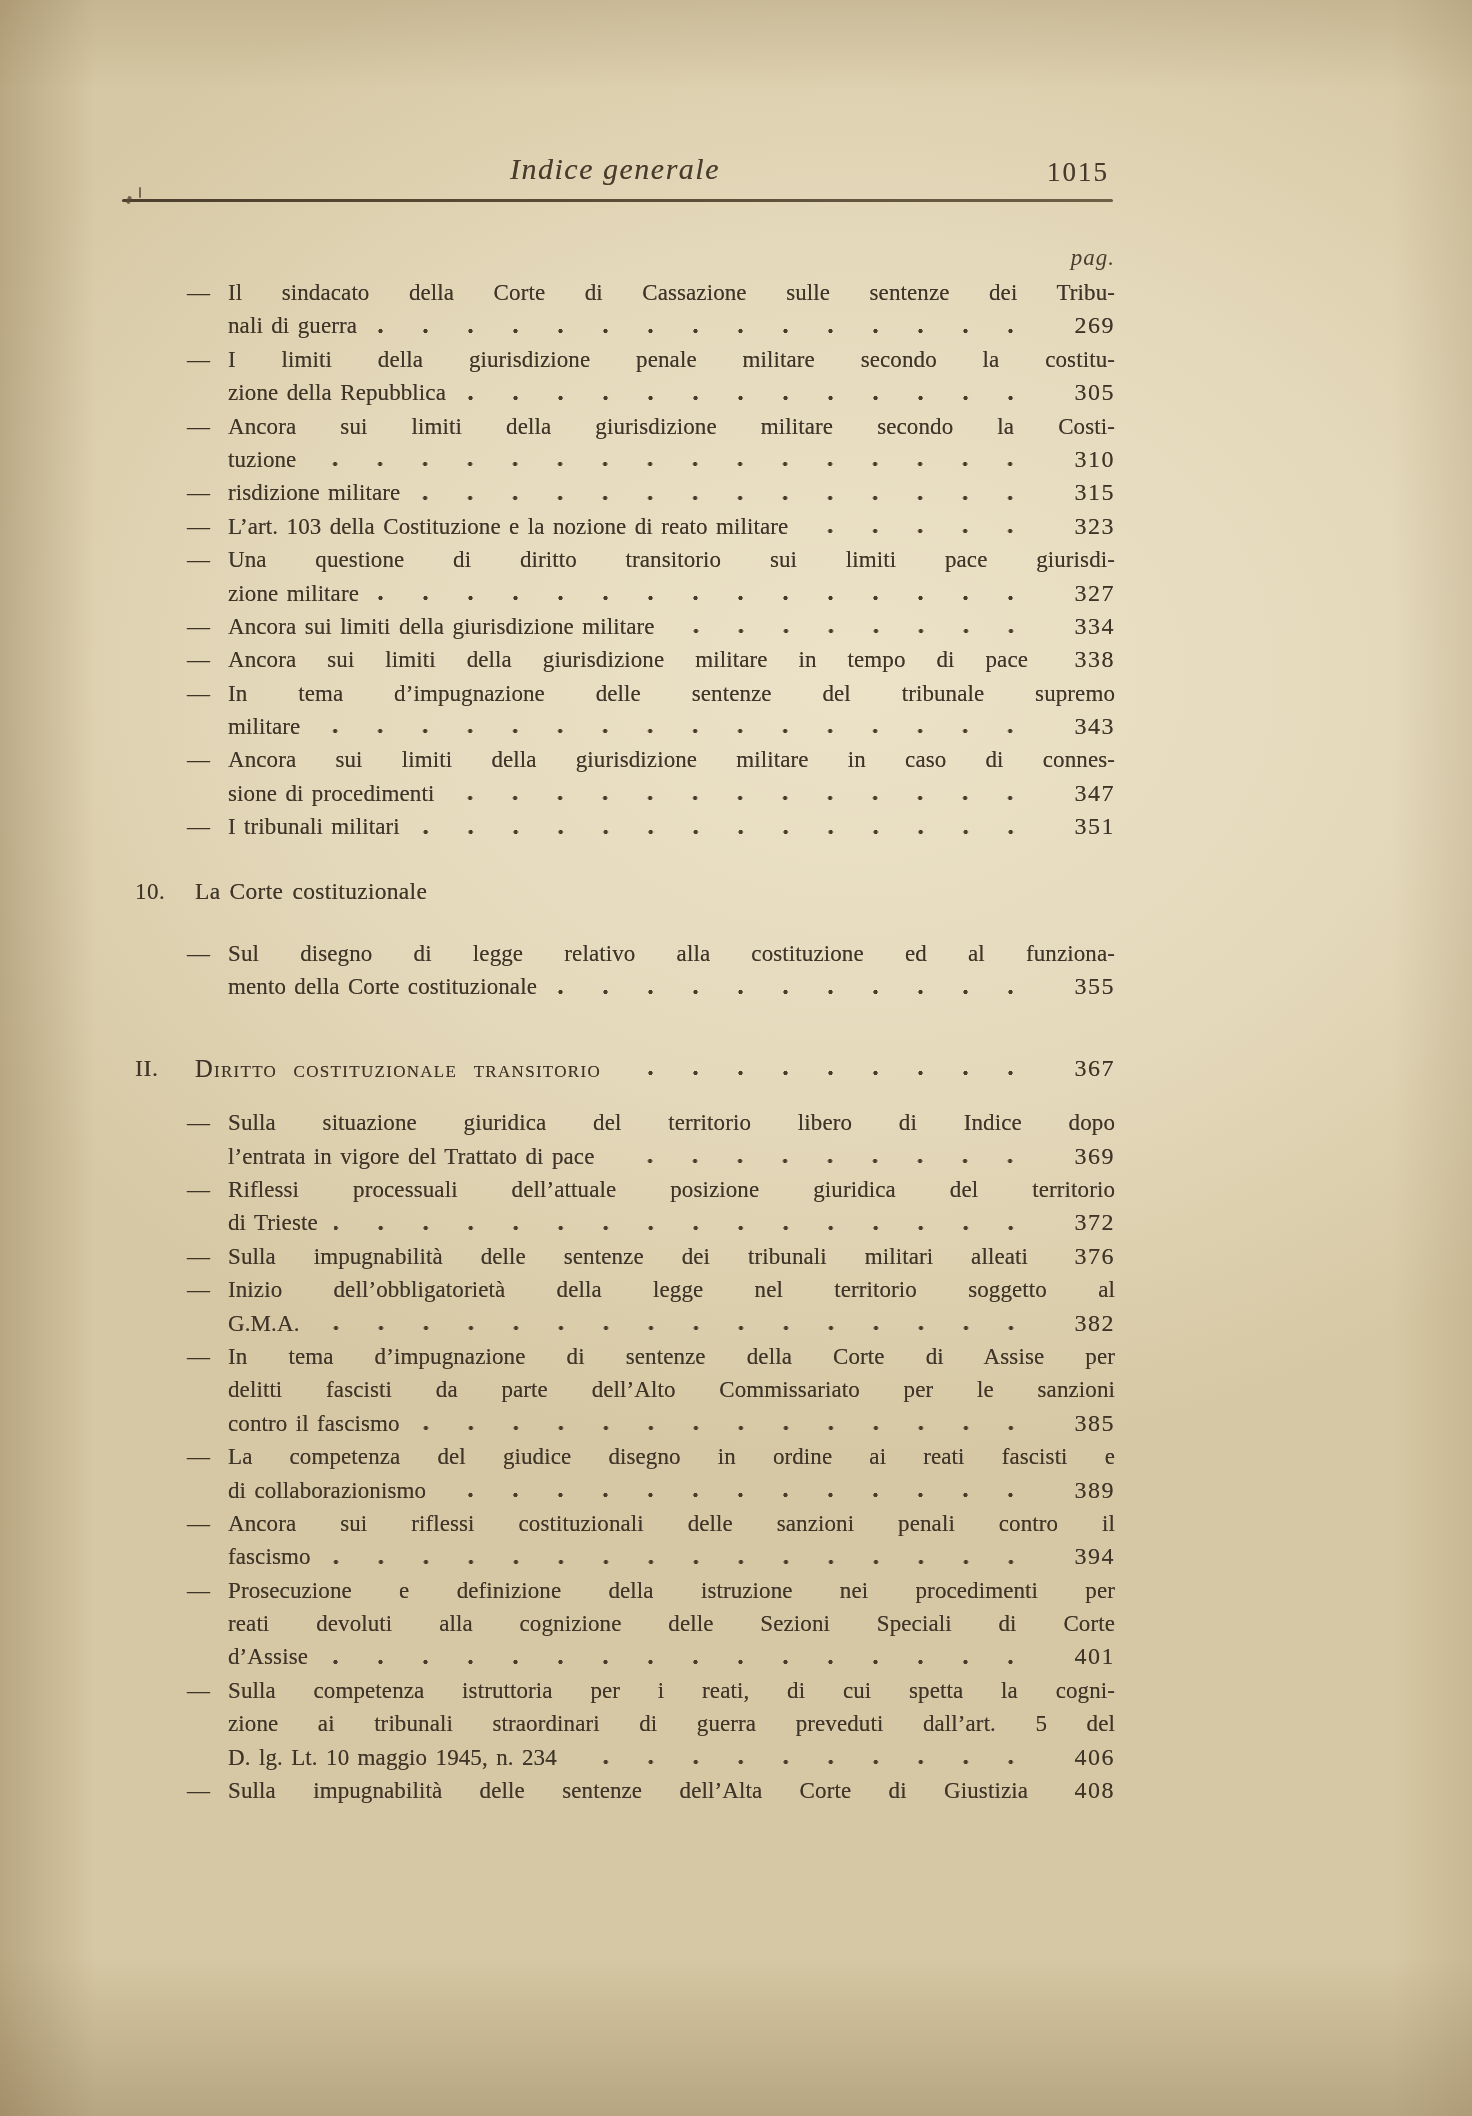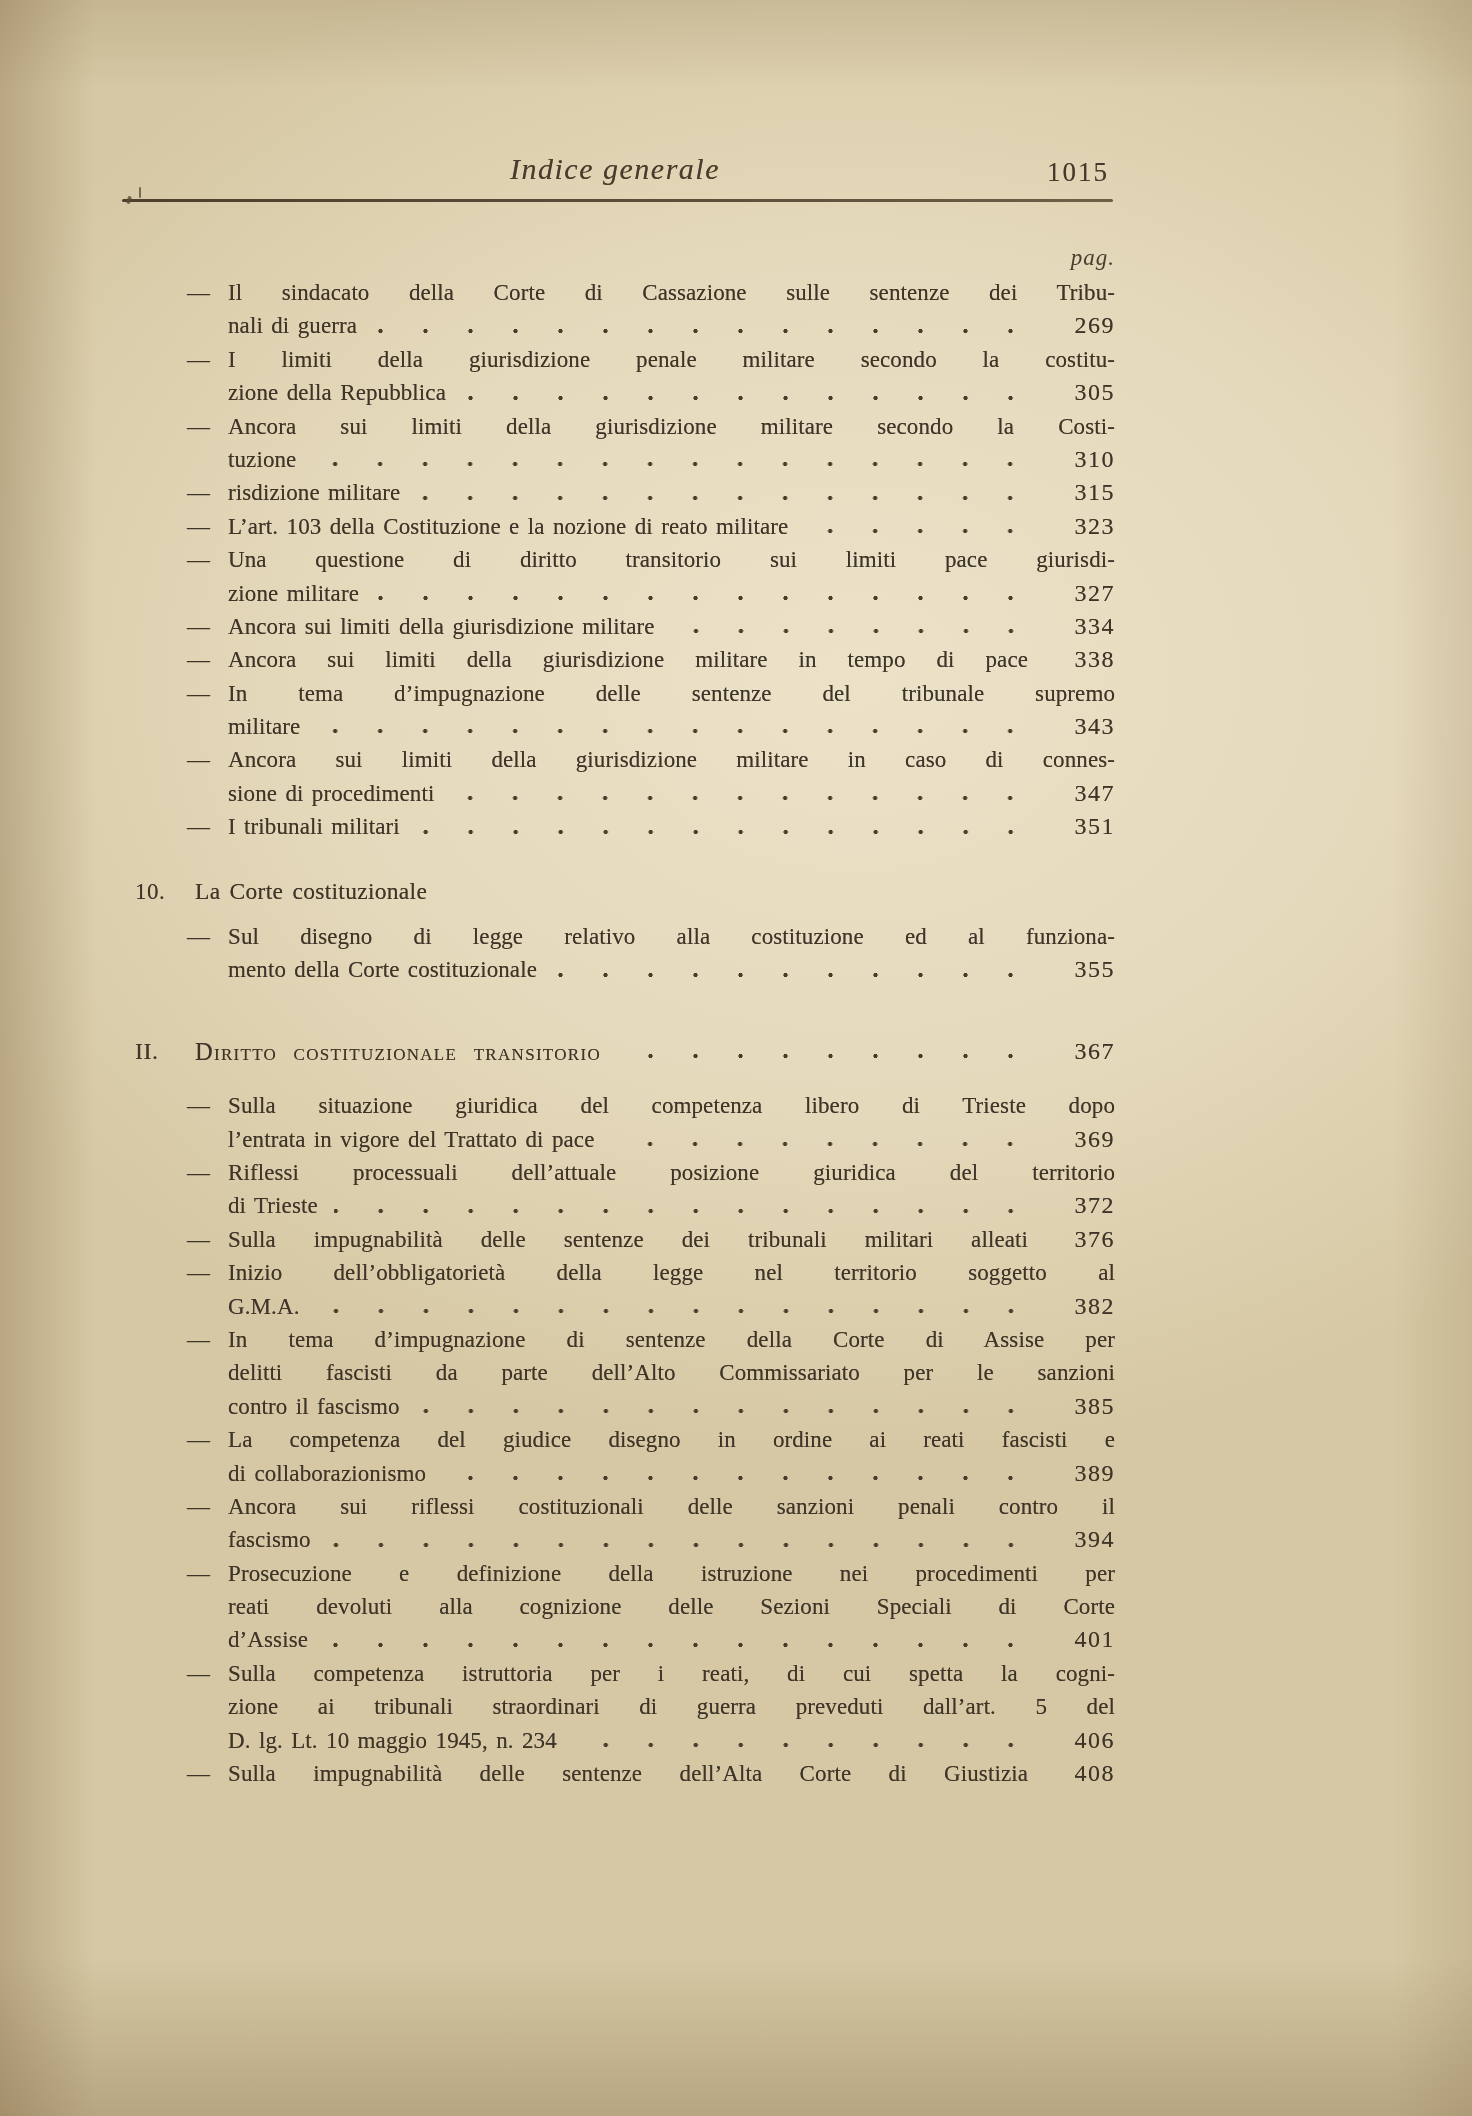--- a/index.html
+++ b/index.html
@@ -58,21 +58,21 @@
     background-image:radial-gradient(circle 2.1px at center,#483b2a 97%,rgba(0,0,0,0) 100%);
     background-size:45px 6px;background-repeat:repeat-x;
     background-position:right bottom 9px;
   }
   .pnum{
     flex:0 0 56px;width:56px;text-align:right;font-size:24px;line-height:33.4px;
     letter-spacing:1.5px;font-feature-settings:"onum" 1;white-space:nowrap;
   }
 
   .section{position:relative;display:flex;height:33.4px;line-height:33.4px;
-    margin-top:31px;margin-bottom:12px;}
+    margin-top:31px;margin-bottom:29px;}
   .section .slabel{position:absolute;left:0;top:0;font-size:23px;letter-spacing:0.5px;}
   .section .stitle{margin-left:60px;font-size:23.5px;letter-spacing:0.3px;word-spacing:3px;white-space:nowrap;}
   .section.smallcaps{margin-top:48px;margin-bottom:21px;}
   .section.smallcaps .slabel{font-size:24px;}
   .section.smallcaps .stitle{font-variant:small-caps;font-size:24.5px;letter-spacing:1.3px;word-spacing:9px;}
 </style>
 </head>
 <body>
 
 <div class="page">
@@ -215,21 +215,21 @@
         <div class="section smallcaps">
           <span class="slabel txt-shadow">II.</span>
           <span class="stitle txt-shadow">Diritto costituzionale transitorio</span>
           <span class="leader"></span>
           <span class="pnum txt-shadow">367</span>
         </div>
         <div class="entries">
           <div class="entry">
             <span class="dash txt-shadow">—</span>
             <div class="ln">
-              <span class="txt just txt-shadow">Sulla situazione giuridica del competenza libero di Trieste dopo</span>
+              <span class="txt just txt-shadow">Sulla situazione giuridica del territorio libero di Indice dopo</span>
             </div>
             <div class="ln lastln">
               <span class="txt txt-shadow">l’entrata in vigore del Trattato di pace</span>
               <span class="leader"></span>
               <span class="pnum txt-shadow">369</span>
             </div>
           </div>
           <div class="entry">
             <span class="dash txt-shadow">—</span>
             <div class="ln">

